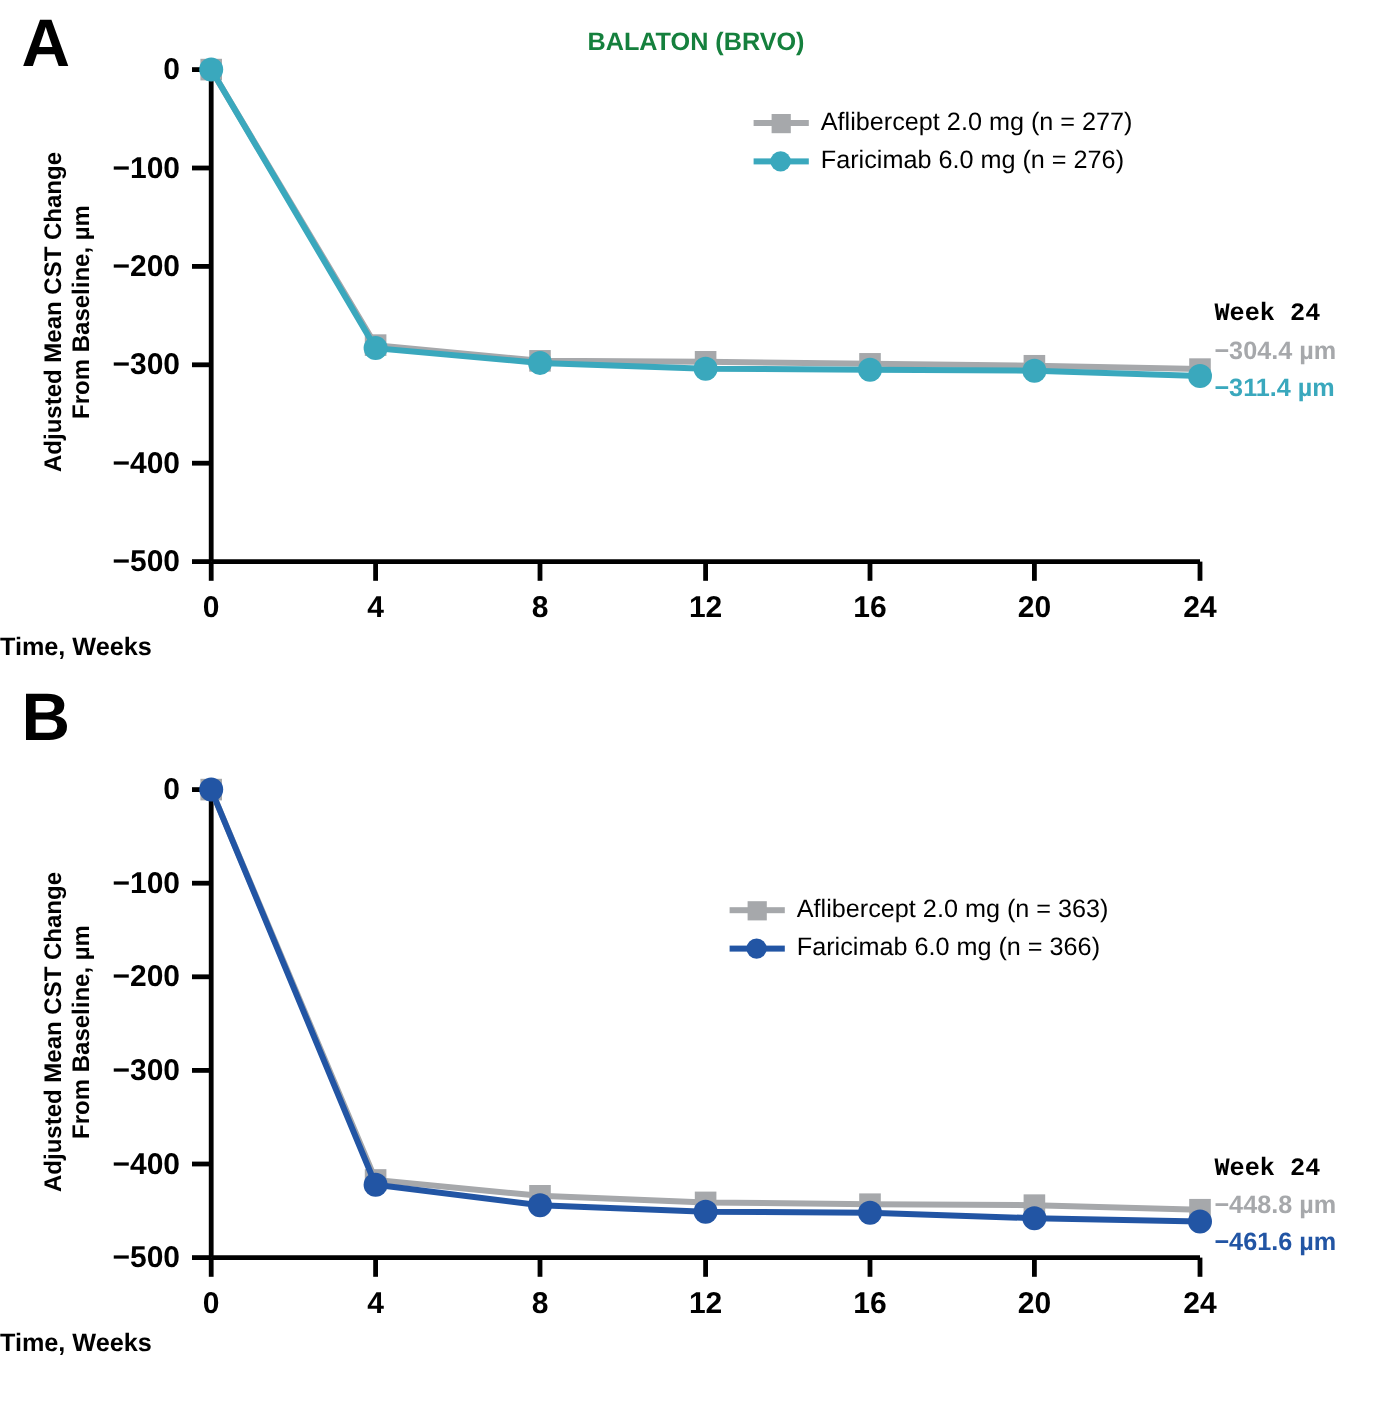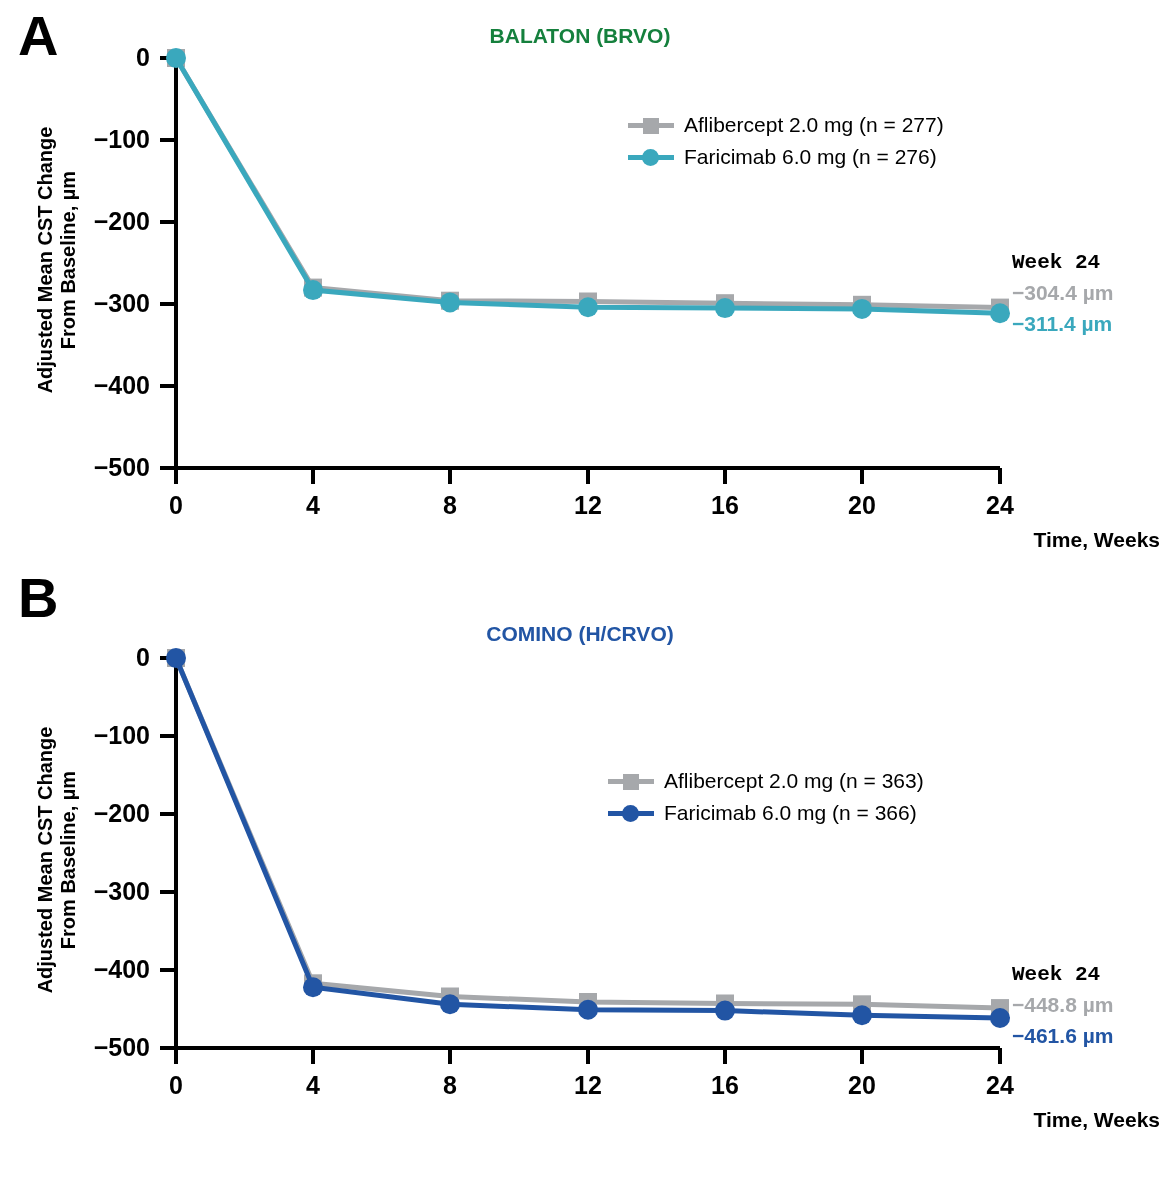--- a/index.html
+++ b/index.html
@@ -51,30 +51,29 @@
     transform-origin: 0 0;
     white-space: nowrap;
     text-align: center;
     letter-spacing: 0px;
   }
   .xlabel {
     position: absolute;
     font-size: 21px;
     font-weight: bold;
     width: 100%;
-    text-align: right;
+    text-align: left;
     left: 0;
   }
 
   .plot-svg { position: absolute; left: 0; top: 0; }
 
   .legend {
     position: absolute;
     font-size: 21px;
-    margin-top: 23px;
   }
   .legend-row {
     display: flex;
     align-items: center;
     height: 32px;
     white-space: nowrap;
   }
   .legend-marker {
     width: 46px;
     display: flex;
@@ -214,21 +213,20 @@
     <div class="val-a" style="color:#a6a8ab">−304.4 µm</div>
     <div class="val-f" style="color:#3aa8bd">−311.4 µm</div>
   </div>
 
   <div class="xlabel" style="top: 528px;">Time, Weeks</div>
 </div>
 
 <div class="panel" id="panel-b">
 
   <div class="panel-letter">B</div>
-  <div class="panel-title">COMINO (H/CRVO)</div>
 
   <div class="ylabel" style="left: 34px; top: 500px; width: 420px;">
     <div>Adjusted Mean CST Change</div>
     <div>From Baseline, µm</div>
   </div>
 
   <svg class="plot-svg" width="1160" height="610">
 
     <line x1="176" y1="88" x2="176" y2="478" stroke="#000" stroke-width="4"></line>
     <line x1="176" y1="478" x2="1000" y2="478" stroke="#000" stroke-width="4"></line>

